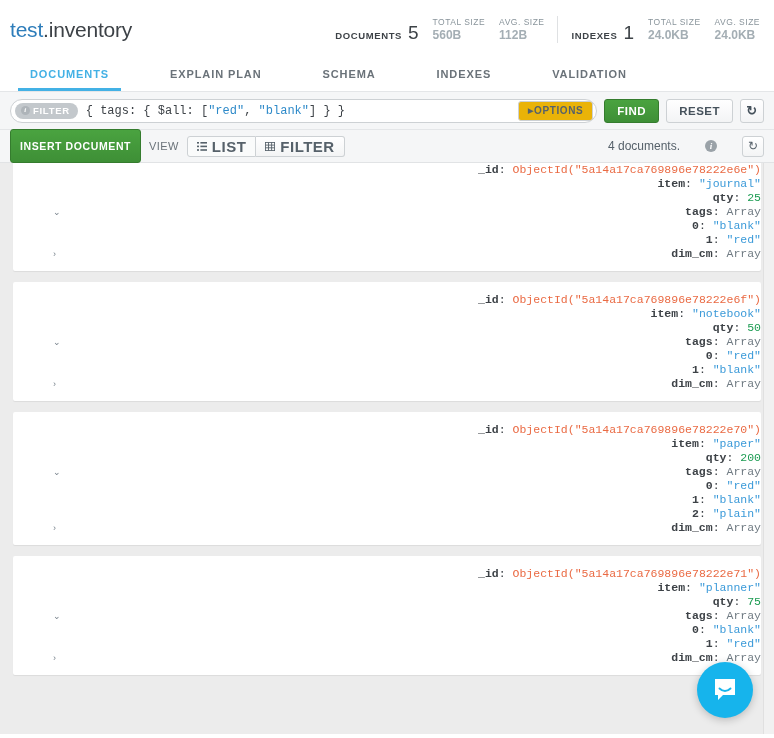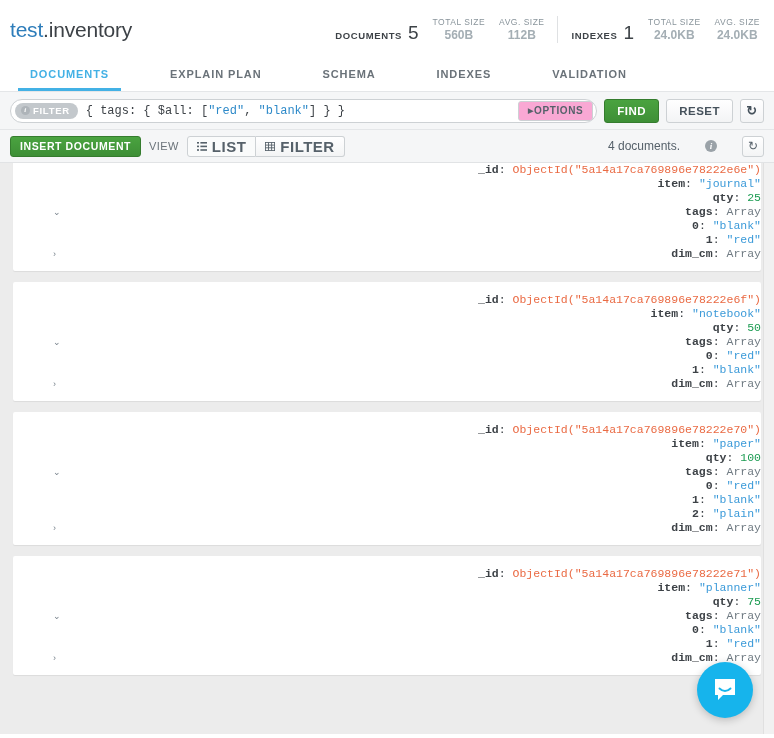--- a/index.html
+++ b/index.html
@@ -39,21 +39,21 @@
   .stat-group + .stat-group { border-left: 1px solid #dfe1e3; margin-left: 12px; padding-left: 14px; }
   .stat-primary {
     display: flex; align-items: baseline; gap: 6px;
     padding-bottom: 1px;
   }
   .stat-primary .lbl {
     font-size: 9.5px; font-weight: bold; color: #3d4247;
     letter-spacing: 0.6px; text-transform: uppercase;
   }
   .stat-primary .val { font-size: 19px; color: #3d4247; font-weight: 300; line-height: 1; }
-  .stat-sub { text-align: center; margin-left: 14px; }
+  .stat-sub { text-align: left; margin-left: 14px; }
   .stat-sub .lbl {
     font-size: 8.5px; color: #89949b; letter-spacing: 0.5px;
     text-transform: uppercase; display: block; line-height: 12px;
   }
   .stat-sub .val { font-size: 12px; color: #a4aeb4; font-weight: 700; display: block; line-height: 15px; }
 
   
   .tabs {
     height: 32px;
     display: flex;
@@ -113,21 +113,21 @@
     margin-left: 8px;
     white-space: nowrap;
     flex: 1;
   }
   .filter-code .str { color: #2e8ac9; }
   .filter-code .key { color: #3d4247; }
   .options-btn {
     flex: none;
     font-size: 10px; font-weight: bold; letter-spacing: 0.6px;
     color: #56616a; text-transform: uppercase;
-    background: #f9a8d4;
+    background: #eab308;
     border: 1px solid #cdd1d4;
     border-radius: 3px;
     height: 20px;
     padding: 0 9px;
     display: flex; align-items: center; 
     cursor: pointer;
     margin-right: 1px;
   }
   .options-btn .car { font-size: 7px; color: #56616a; }
   .btn {
@@ -156,21 +156,21 @@
     display: flex; align-items: center;
     padding: 0 10px;
     gap: 8px;
   }
   .insert-btn {
     background: linear-gradient(#4aa340, #3e8f36);
     border: 1px solid #357c2e;
     border-radius: 3px;
     color: #fff;
     font-size: 10.5px; font-weight: bold; letter-spacing: 0.6px;
-    height: 21px; padding: 0 9px;
+    height: 34px; padding: 0 9px;
     display: flex; align-items: center;
     cursor: pointer;
   }
   .view-label {
     font-size: 11px; color: #6a7279; letter-spacing: 0.4px;
     text-transform: uppercase;
   }
   .seg { display: flex; }
   .seg-btn {
     height: 21px;
@@ -387,21 +387,21 @@
         <div class="doc-line"><span class="k">item</span><span class="colon">: </span><span class="v-str">"notebook"</span></div>
         <div class="doc-line"><span class="k">qty</span><span class="colon">: </span><span class="v-num">50</span></div>
         <div class="doc-line"><span class="caret">⌄</span><span class="k">tags</span><span class="colon">: </span><span class="v-type">Array</span></div>
         <div class="doc-line indent"><span class="k">0</span><span class="colon">: </span><span class="v-str">"red"</span></div>
         <div class="doc-line indent"><span class="k">1</span><span class="colon">: </span><span class="v-str">"blank"</span></div>
         <div class="doc-line"><span class="caret">›</span><span class="k">dim_cm</span><span class="colon">: </span><span class="v-type">Array</span></div>
       </div>
       <div class="doc-card">
         <div class="doc-line"><span class="k">_id</span><span class="colon">: </span><span class="v-oid">ObjectId("5a14a17ca769896e78222e70")</span></div>
         <div class="doc-line"><span class="k">item</span><span class="colon">: </span><span class="v-str">"paper"</span></div>
-        <div class="doc-line"><span class="k">qty</span><span class="colon">: </span><span class="v-num">100</span></div>
+        <div class="doc-line"><span class="k">qty</span><span class="colon">: </span><span class="v-num">200</span></div>
         <div class="doc-line"><span class="caret">⌄</span><span class="k">tags</span><span class="colon">: </span><span class="v-type">Array</span></div>
         <div class="doc-line indent"><span class="k">0</span><span class="colon">: </span><span class="v-str">"red"</span></div>
         <div class="doc-line indent"><span class="k">1</span><span class="colon">: </span><span class="v-str">"blank"</span></div>
         <div class="doc-line indent"><span class="k">2</span><span class="colon">: </span><span class="v-str">"plain"</span></div>
         <div class="doc-line"><span class="caret">›</span><span class="k">dim_cm</span><span class="colon">: </span><span class="v-type">Array</span></div>
       </div>
       <div class="doc-card">
         <div class="doc-line"><span class="k">_id</span><span class="colon">: </span><span class="v-oid">ObjectId("5a14a17ca769896e78222e71")</span></div>
         <div class="doc-line"><span class="k">item</span><span class="colon">: </span><span class="v-str">"planner"</span></div>
         <div class="doc-line"><span class="k">qty</span><span class="colon">: </span><span class="v-num">75</span></div>

